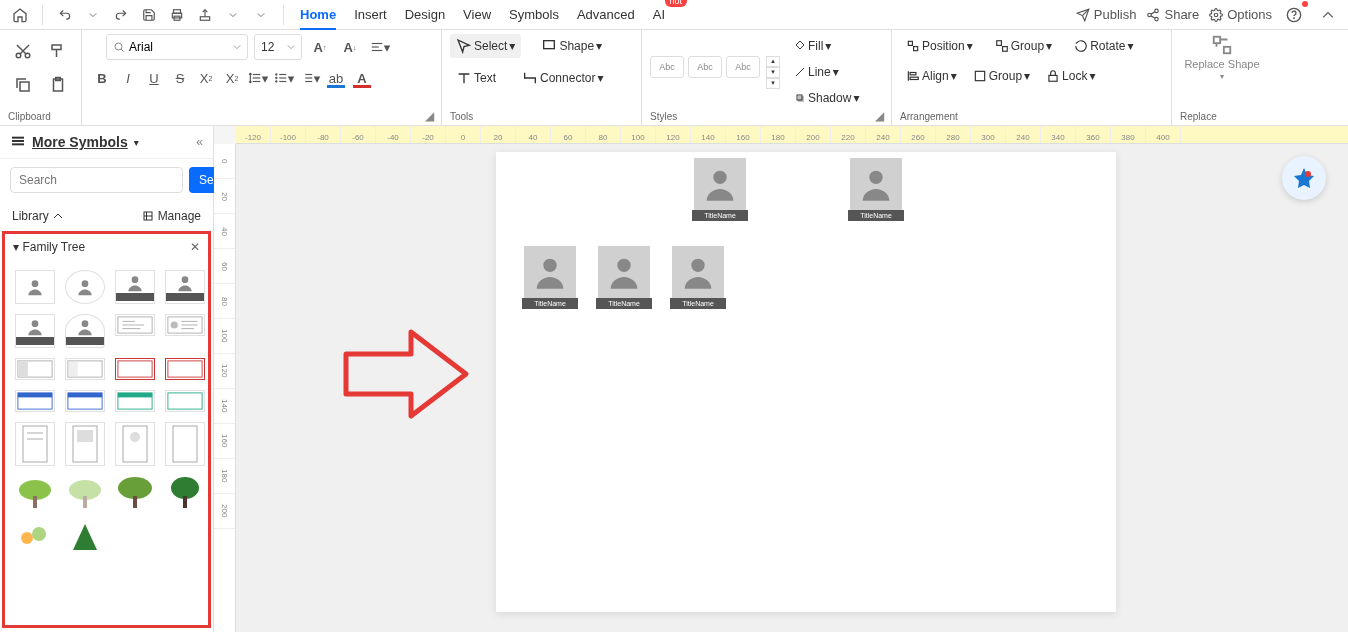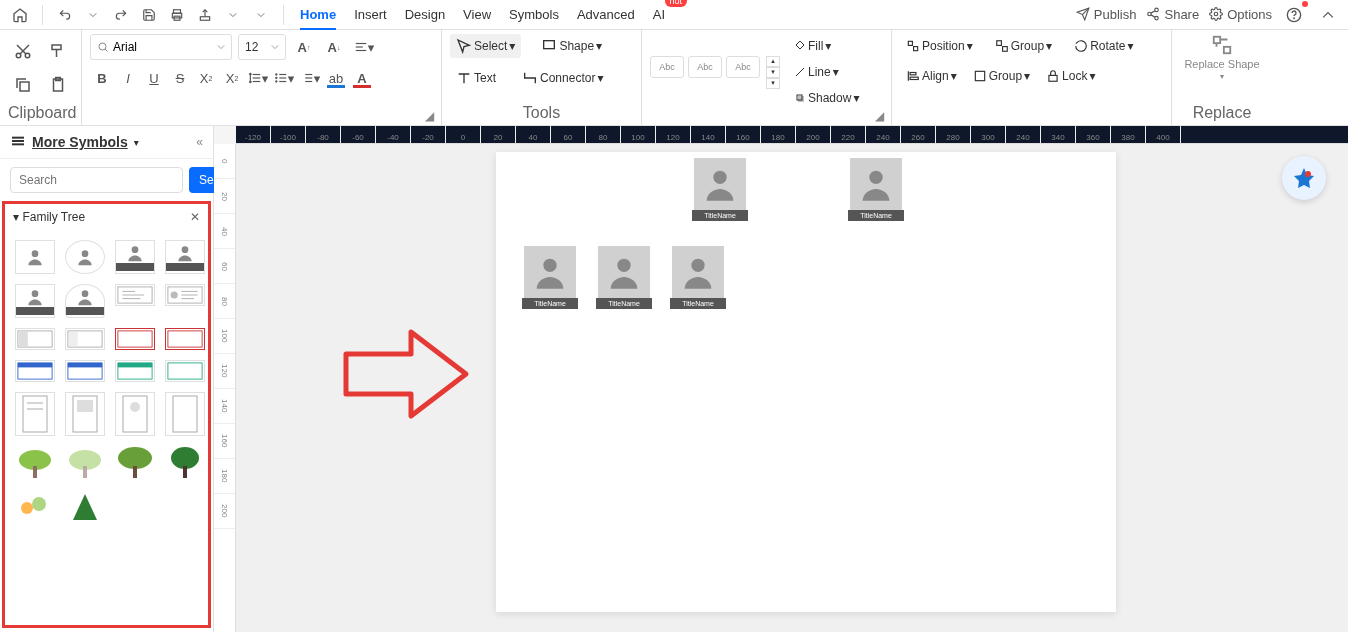--- a/index.html
+++ b/index.html
@@ -8,33 +8,33 @@
 .topbar { height: 30px; display: flex; align-items: center; border-bottom: 1px solid #e0e0e0; padding: 0 8px; gap: 4px; }
 .icon-btn { width: 24px; height: 24px; display: flex; align-items: center; justify-content: center; color: #555; cursor: pointer; border-radius: 3px; }
 .divider-v { width: 1px; height: 20px; background: #e0e0e0; margin: 0 6px; }
 .tab-list { display: flex; gap: 18px; margin-left: 6px; }
 .tab { font-size: 13px; color: #333; cursor: pointer; padding: 6px 0; position: relative; }
 .tab.active { color: #0a6cff; font-weight: 600; }
 .tab.active::after { content: ""; position: absolute; left: 0; right: 0; bottom: -2px; height: 2px; background: #0a6cff; }
 .ai-badge { position: relative; }
 .ai-badge .hot { position: absolute; top: -6px; right: -22px; background: #ff4040; color: #fff; font-size: 9px; padding: 1px 5px; border-radius: 7px; }
 .topbar-right { margin-left: auto; display: flex; align-items: center; gap: 10px; }
-.top-link { display: flex; align-items: flex-start; gap: 4px; font-size: 13px; color: #555; cursor: pointer; }
+.top-link { display: flex; align-items: center; gap: 4px; font-size: 13px; color: #555; cursor: pointer; }
 .help-dot { position: relative; }
 .help-dot::after { content: ""; position: absolute; top: -2px; right: -2px; width: 6px; height: 6px; background: #ff4040; border-radius: 50%; }
 
 .ribbon { display: flex; border-bottom: 1px solid #e0e0e0; height: 96px; }
 .ribbon-group { border-right: 1px solid #e0e0e0; padding: 4px 8px 0 8px; display: flex; flex-direction: column; position: relative; }
-.ribbon-group-label { text-align: center; font-size: 16px; color: #666; margin-top: auto; padding-bottom: 3px; }
+.ribbon-group-label { text-align: left; font-size: 10px; color: #666; margin-top: auto; padding-bottom: 3px; }
 .ribbon-launcher { position: absolute; right: 4px; bottom: 4px; width: 12px; height: 12px; color: #888; cursor: pointer; }
 .ribbon-row { display: flex; align-items: center; gap: 4px; }
 .ribbon-col { display: flex; flex-direction: column; gap: 2px; }
 .big-btn { width: 34px; height: 34px; display: flex; align-items: center; justify-content: center; color: #555; cursor: pointer; border-radius: 3px; }
 .small-btn { width: 24px; height: 24px; display: flex; align-items: center; justify-content: center; color: #555; cursor: pointer; border-radius: 3px; font-size: 13px; }
-.font-combo { display: flex; align-items: center; border: 1px solid #ddd; border-radius: 3px; height: 26px; padding: 0 6px; gap: 4px; }
+.font-combo { display: flex; align-items: center; border: 1px solid #ddd; border-radius: 3px; height: 26px; padding: 0 6px; gap: 4px; margin-left: 16px; }
 .font-combo input { border: none; outline: none; font-size: 12px; width: 100px; }
 .size-combo { display: flex; align-items: center; border: 1px solid #ddd; border-radius: 3px; height: 26px; padding: 0 6px; gap: 4px; width: 48px; }
 .dd-btn { display: flex; align-items: center; gap: 2px; padding: 2px 6px; border-radius: 3px; cursor: pointer; height: 24px; font-size: 12px; color: #333; }
 .dd-btn svg { flex-shrink: 0; }
 .style-preview { display: flex; gap: 4px; }
 .style-swatch { width: 34px; height: 22px; border: 1px solid #ddd; border-radius: 3px; display: flex; align-items: center; justify-content: center; font-size: 9px; color: #888; cursor: pointer; }
 .style-nav { display: flex; flex-direction: column; margin-left: 2px; }
 .style-nav div { width: 14px; height: 11px; border: 1px solid #ddd; display: flex; align-items: center; justify-content: center; font-size: 7px; cursor: pointer; }
 
 .main { display: flex; height: calc(632px - 30px - 96px); }
@@ -53,21 +53,21 @@
 .family-header .close { margin-left: auto; cursor: pointer; color: #666; }
 .family-grid { display: grid; grid-template-columns: repeat(4, 1fr); gap: 10px; padding: 10px; overflow-y: auto; }
 .sym { border: 1px solid #e0e0e0; height: 34px; display: flex; align-items: center; justify-content: center; cursor: pointer; background: #fff; position: relative; }
 .sym.tall { height: 44px; }
 .sym.noborder { border: none; }
 .avatar-sm { width: 20px; height: 20px; }
 .avatar-card { display: flex; flex-direction: column; align-items: center; }
 .avatar-card .bar { width: 100%; height: 8px; background: #555; font-size: 5px; color: #fff; text-align: center; line-height: 8px; }
 
 .canvas-wrap { flex: 1; position: relative; background: #f5f5f5; overflow: hidden; }
-.ruler-h { position: absolute; top: 0; left: 22px; right: 0; height: 18px; background: #0f172a; border-bottom: 1px solid #ddd; display: flex; font-size: 8px; color: #888; }
+.ruler-h { position: absolute; top: 0; left: 22px; right: 0; height: 18px; background: #fef9c3; border-bottom: 1px solid #ddd; display: flex; font-size: 8px; color: #888; }
 .ruler-h div { flex: 0 0 35px; border-right: 1px solid #eee; display: flex; align-items: flex-end; justify-content: center; padding-bottom: 1px; }
 .ruler-v { position: absolute; top: 18px; left: 0; bottom: 0; width: 22px; background: #fff; border-right: 1px solid #ddd; display: flex; flex-direction: column; font-size: 8px; color: #888; }
 .ruler-v div { flex: 0 0 35px; border-bottom: 1px solid #eee; display: flex; align-items: center; justify-content: center; writing-mode: vertical-rl; }
 .canvas { position: absolute; top: 18px; left: 22px; right: 0; bottom: 0; background: #f0f0f0; }
 .page { position: absolute; left: 260px; top: 8px; width: 620px; height: 460px; background: #fff; box-shadow: 0 2px 8px rgba(0,0,0,0.1); }
 .shape-card { position: absolute; display: flex; flex-direction: column; align-items: center; cursor: pointer; }
 .shape-card .av { width: 52px; height: 52px; background: #d0d0d0; display: flex; align-items: center; justify-content: center; }
 .shape-card .lbl { width: 56px; background: #555; color: #fff; font-size: 7px; text-align: center; padding: 2px 0; }
 .arrow-anno { position: absolute; left: 105px; top: 180px; pointer-events: none; }
 .float-badge { position: absolute; right: 22px; top: 12px; width: 44px; height: 44px; border-radius: 50%; background: #e8f3ff; display: flex; align-items: center; justify-content: center; box-shadow: 0 2px 6px rgba(0,0,0,0.15); cursor: pointer; }
@@ -321,20 +321,21 @@
             </svg><span>Fill</span> ▾</div>
         <div class="dd-btn"><svg width="12" height="12" viewBox="0 0 24 24" fill="none" stroke="currentColor" stroke-width="2">
               <line x1="4" y1="20" x2="20" y2="4"></line>
             </svg><span>Line</span> ▾</div>
         <div class="dd-btn"><svg width="12" height="12" viewBox="0 0 24 24" fill="none" stroke="currentColor" stroke-width="2">
               <rect x="6" y="6" width="10" height="10"></rect>
               <rect x="9" y="9" width="10" height="10" fill="currentColor" opacity="0.3"></rect>
             </svg><span>Shadow</span> ▾</div>
       </div>
     </div>
+    <div class="ribbon-group-label">Styles</div>
     <div class="ribbon-launcher">◢</div>
   </div>
 
   <div class="ribbon-group" style="width:280px">
     <div class="ribbon-row" style="gap:10px; margin-bottom:6px">
       <div class="dd-btn"><svg width="14" height="14" viewBox="0 0 24 24" fill="none" stroke="currentColor" stroke-width="2">
             <rect x="4" y="4" width="7" height="7"></rect>
             <rect x="13" y="13" width="7" height="7"></rect>
           </svg><span>Position</span> ▾</div>
       <div class="dd-btn"><svg width="14" height="14" viewBox="0 0 24 24" fill="none" stroke="currentColor" stroke-width="2">
@@ -352,20 +353,21 @@
             <rect x="7" y="14" width="14" height="4"></rect>
           </svg><span>Align</span> ▾</div>
       <div class="dd-btn"><svg width="14" height="14" viewBox="0 0 24 24" fill="none" stroke="currentColor" stroke-width="2">
             <rect x="4" y="4" width="16" height="16"></rect>
           </svg><span>Group</span> ▾</div>
       <div class="dd-btn"><svg width="14" height="14" viewBox="0 0 24 24" fill="none" stroke="currentColor" stroke-width="2">
             <rect x="5" y="11" width="14" height="10"></rect>
             <path d="M8 11V7a4 4 0 0 1 8 0v4"></path>
           </svg><span>Lock</span> ▾</div>
     </div>
+    <div class="ribbon-group-label">Arrangement</div>
   </div>
 
   <div class="ribbon-group" style="width:100px; border-right:none">
     <div style="display:flex; flex-direction:column; align-items:center; gap:2px; cursor:pointer">
       <svg width="22" height="22" viewBox="0 0 24 24" fill="none" stroke="#888" stroke-width="2">
           <rect x="3" y="3" width="7" height="7"></rect>
           <rect x="14" y="14" width="7" height="7"></rect>
           <path d="M10 6h8M6 14v-4"></path>
         </svg>
       <span style="font-size:11px; text-align:center; color:#888">Replace Shape</span>
@@ -384,20 +386,35 @@
           <rect x="3" y="9" width="18" height="3"></rect>
           <rect x="3" y="14" width="18" height="3"></rect>
         </svg>
       <span class="sidebar-title">More Symbols</span>
         <span style="font-size:10px">▾</span>
       <span class="collapse-btn">«</span>
     </div>
     <div class="search-row">
       <input placeholder="Search" style="">
       <button class="search-btn">Search</button>
+    </div>
+    <div class="lib-row">
+      <span>
+          <span>Library</span> 
+          <svg width="10" height="10" viewBox="0 0 10 10">
+            <path d="M1 7l4-4 4 4" stroke="currentColor" fill="none"></path>
+          </svg>
+        </span>
+      <span>
+          <svg width="12" height="12" viewBox="0 0 24 24" fill="none" stroke="currentColor" stroke-width="2">
+            <rect x="4" y="4" width="16" height="16"></rect>
+            <path d="M9 4v16M4 12h16"></path>
+          </svg> 
+          <span>Manage</span>
+        </span>
     </div>
 
     <div class="family-panel">
       <div class="family-header">
         <span>▾</span>&nbsp;
         <span>Family Tree</span>
         <span class="close">✕</span>
       </div>
       <div class="family-grid">
 

